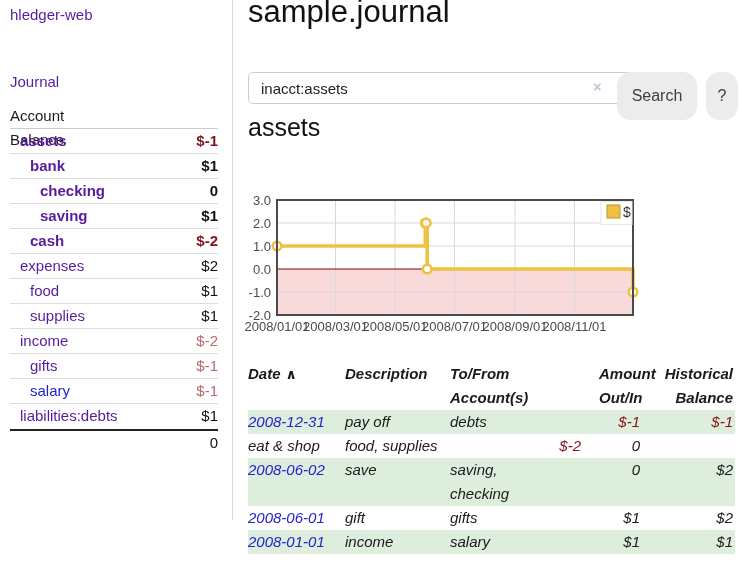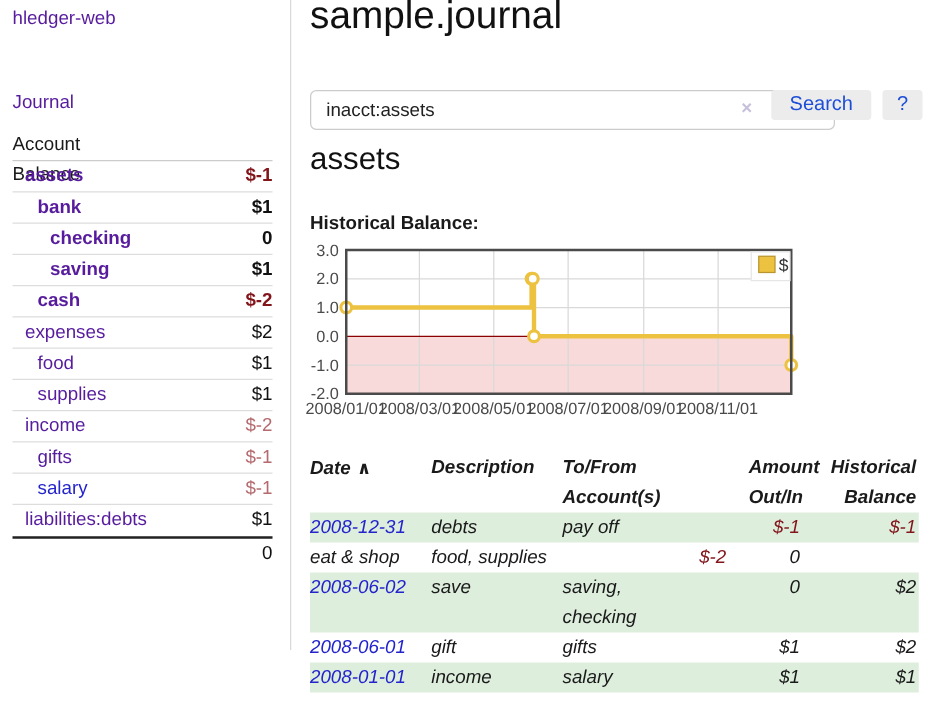--- a/index.html
+++ b/index.html
@@ -33,22 +33,22 @@
 
   
   .main { position:absolute; left:248px; top:0; width:494px; height:582px; }
   .page-title { position:absolute; left:0; top:-6px; margin:0; font-size:31px;
                 font-weight:500; color:#111; }
   .search-input { position:absolute; left:0; top:72px; width:420px; height:32px;
                   border:1px solid #ccc; border-radius:5px; padding:0 30px 0 12px;
                   font-size:15px; font-family:inherit; color:#222; }
   .clear-icon { position:absolute; left:345px; top:79px; font-size:15px; font-weight:bold;
                 color:#c6c0da; cursor:pointer; line-height:16px; }
-  .btn { position:absolute; top:72px; height:24px; background:var(--button_bg); border:0;
-         border-radius:3px; font-size:16px; font-family:inherit; color:#1d4ed8; cursor:pointer; }
+  .btn { position:absolute; top:72px; height:48px; background:var(--button_bg); border:0;
+         border-radius:14px; font-size:16px; font-family:inherit; color:#404040; cursor:pointer; }
   .btn-search { left:369px; width:80px; }
   .btn-help { left:458px; width:32px; }
   .acct-heading { position:absolute; left:0; top:113px; margin:0; font-size:25px;
                   font-weight:500; color:#111; }
   .section-label { position:absolute; left:0; top:170px; font-size:15px; font-weight:bold; }
 
   .chart-wrap { position:absolute; left:-8px; top:192px; width:400px; height:152px; }
   svg text { font-family:"Liberation Sans","DejaVu Sans",sans-serif; }
 
   
@@ -133,21 +133,20 @@
 
 <main class="main">
   <h1 class="page-title">sample.journal</h1>
 
   <input class="search-input" type="text" value="inacct:assets" style="">
   <span class="clear-icon">×</span>
   <button class="btn btn-search">Search</button>
   <button class="btn btn-help">?</button>
 
   <h2 class="acct-heading">assets</h2>
-  <div class="section-label">Historical Balance:</div>
 
   <div class="chart-wrap">
     <svg id="chart-svg" width="400" height="152">
         <rect x="37" y="77" width="356" height="46" fill="#f9dada"></rect>
         <line x1="37" y1="8" x2="37" y2="123" stroke="#d9d9d9"></line>
         <line x1="95.52054794520548" y1="8" x2="95.52054794520548" y2="123" stroke="#d9d9d9"></line>
         <line x1="155.01643835616437" y1="8" x2="155.01643835616437" y2="123" stroke="#d9d9d9"></line>
         <line x1="214.51232876712328" y1="8" x2="214.51232876712328" y2="123" stroke="#d9d9d9"></line>
         <line x1="274.9835616438356" y1="8" x2="274.9835616438356" y2="123" stroke="#d9d9d9"></line>
         <line x1="334.47945205479454" y1="8" x2="334.47945205479454" y2="123" stroke="#d9d9d9"></line>
@@ -187,22 +186,22 @@
       <div class="c">To/From
 Account(s)</div>
       <div class="c right">Amount
 Out/In</div>
       <div class="c right">Historical
 Balance</div>
     </div>
     <div id="reg-rows">
         <div class="rrow">
     <div class="c date"><a>2008-12-31</a></div>
+    <div class="c desc">pay off</div>
     <div class="c accts">debts</div>
-    <div class="c desc">pay off</div>
     <div class="c right amt neg">$-1</div>
     <div class="c right bal neg">$-1</div>
   </div>
         <div class="rrow">
     <div class="c desc">eat &amp; shop</div>
     <div class="c accts">food, supplies</div>
     <div class="c right amt neg">$-2</div>
     <div class="c right bal">0</div>
   </div>
         <div class="rrow">

